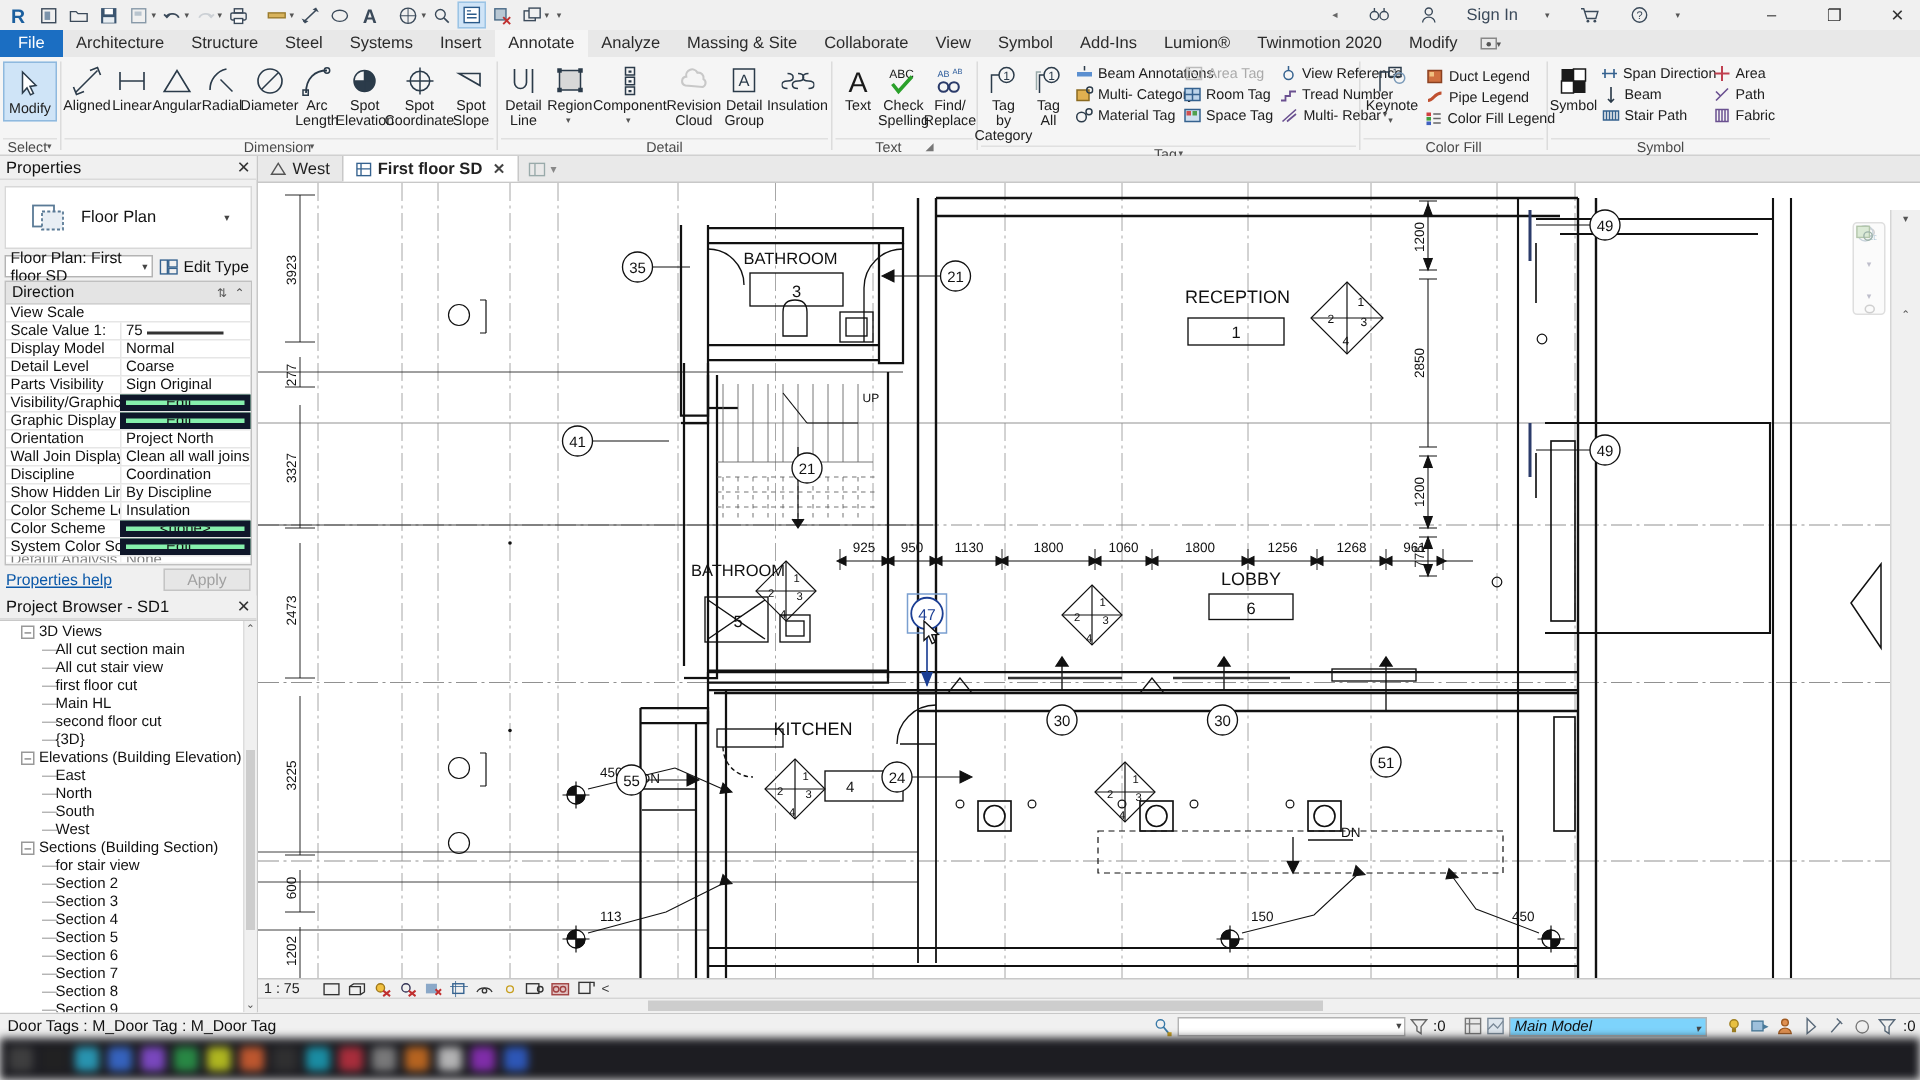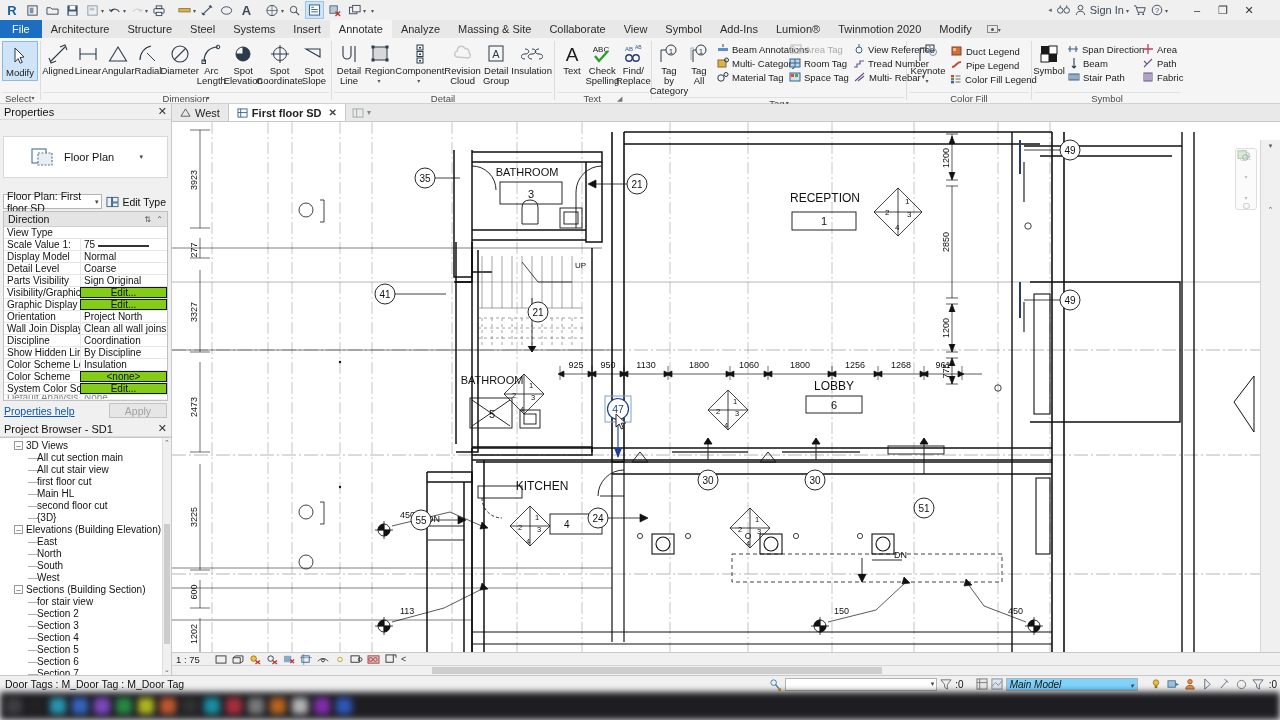--- a/index.html
+++ b/index.html
@@ -26,21 +26,21 @@
   .qat-btn.rlogo { color:#1b5f9e; font-weight:bold; font-size:13px; width:20px;}
   .qat-btn.disabled { opacity:.35; }
   .qat-btn.active { background:#cfe4f7; border:1px solid #9cc4e4; }
   .qat-sep { width:5px; }
   .caret { font-size:6px; color:#555; margin-left:-2px; }
   .title-text {
     position:absolute; left:0; right:0; text-align:center; font-size:11px; color:#4a4a4a;
     pointer-events:none;
   }
   .title-right {
-    margin-left:auto; display:flex; align-items:center; gap:4px; padding-right:20px;
+    margin-left:auto; display:flex; align-items:center; gap:20px; padding-right:4px;
     font-size:11px; color:#3b4a5a;
   }
   .winbtn { width:22px; text-align:center; font-size:11px; color:#333; }
 
   
   .ribbon-tabs {
     height:18px; background:#e8e8e8; display:flex; align-items:stretch;
     font-size:11px; position:relative;
   }
   .file-tab {
@@ -93,22 +93,22 @@
   .leftdock { width:172px; background:#f0f0f0; display:flex; flex-direction:column;
     border-right:1px solid #c8c8c8; }
 
   .panel-head {
     height:16px; display:flex; align-items:center; padding:0 4px;
     font-size:11px; color:#111; background:#f0f0f0; border-bottom:1px solid #dadada;
   }
   .panel-head .x { margin-left:auto; font-size:11px; color:#333; }
 
   .ptype {
-    height:42px; display:flex; align-items:center; gap:6px; padding:0 24px;
-    background:#fff; border:1px solid #d8d8d8; margin:16px 3px;
+    height:42px; display:flex; align-items:center; gap:6px; padding:0 14px;
+    background:#fff; border:1px solid #d8d8d8; margin:4px 3px;
   }
   .ptype-thumb { width:30px; height:28px; display:flex; align-items:center; justify-content:center;}
   .ptype-name { flex:1; font-size:11px; color:#111; }
   .ptype-caret { font-size:7px; color:#444; }
 
   .psel { display:flex; align-items:center; gap:2px; padding:0 3px 2px 3px; }
   .psel-box {
     flex:1; height:15px; background:#fff; border:1px solid #b4b4b4; font-size:10.5px;
     display:flex; align-items:center; padding:0 3px; color:#111;
   }
@@ -121,21 +121,21 @@
     background:#e4e4e4; font-size:10.5px; padding:1px 4px; display:flex; align-items:center;
     border-bottom:1px solid #d0d0d0; color:#111;
   }
   .pgrid-title .sp { margin-left:auto; display:flex; gap:5px; font-size:8px; color:#555; }
   .prow { display:flex; height:12px; border-bottom:1px solid #e6e6e6; font-size:10px; }
   .pkey { width:76px; padding:0 3px; color:#111; overflow:hidden; white-space:nowrap;
     display:flex; align-items:center; }
   .pval { flex:1; padding:0 3px; color:#111; display:flex; align-items:center;
     border-left:1px solid #e6e6e6; overflow:hidden; white-space:nowrap; }
   .pval.boxed { border:1px solid #333; margin:18px; }
-  .pval.btn { background:#84cc16; border:1px solid #0f172a; justify-content:center; }
+  .pval.btn { background:#86efac; border:4px solid #0f172a; justify-content:center; }
   .pfoot { display:flex; align-items:center; padding:2px 4px 3px; }
   .phelp { font-size:10.5px; color:#0b58a8; text-decoration:underline; }
   .papply { margin-left:auto; width:58px; height:15px; background:#e6e6e6;
     border:1px solid #c4c4c4; color:#a0a0a0; font-size:10.5px;
     display:flex; align-items:center; justify-content:center; }
 
   
   .browser { flex:1; background:#fff; border-top:1px solid #c8c8c8; display:flex; flex-direction:column;
     overflow:hidden; }
   .tree { flex:1; overflow:hidden; position:relative; font-size:10px; padding-top:1px;}
@@ -913,21 +913,21 @@
       <div class="pgrid">
         <div class="pgrid-title">
           <span>Direction</span>
           <span class="sp">
             <span>⇅</span>
             <span>⌃</span>
           </span>
         </div>
         <div id="props-rows">
             <div class="prow">
-              <div class="pkey">View Type</div>
+              <div class="pkey">View Scale</div>
               <div class="pval boxed">Custom</div>
             </div>
             <div class="prow">
               <div class="pkey">Scale Value    1:</div>
               <div class="pval">75</div>
             </div>
             <div class="prow">
               <div class="pkey">Display Model</div>
               <div class="pval">Normal</div>
             </div>

